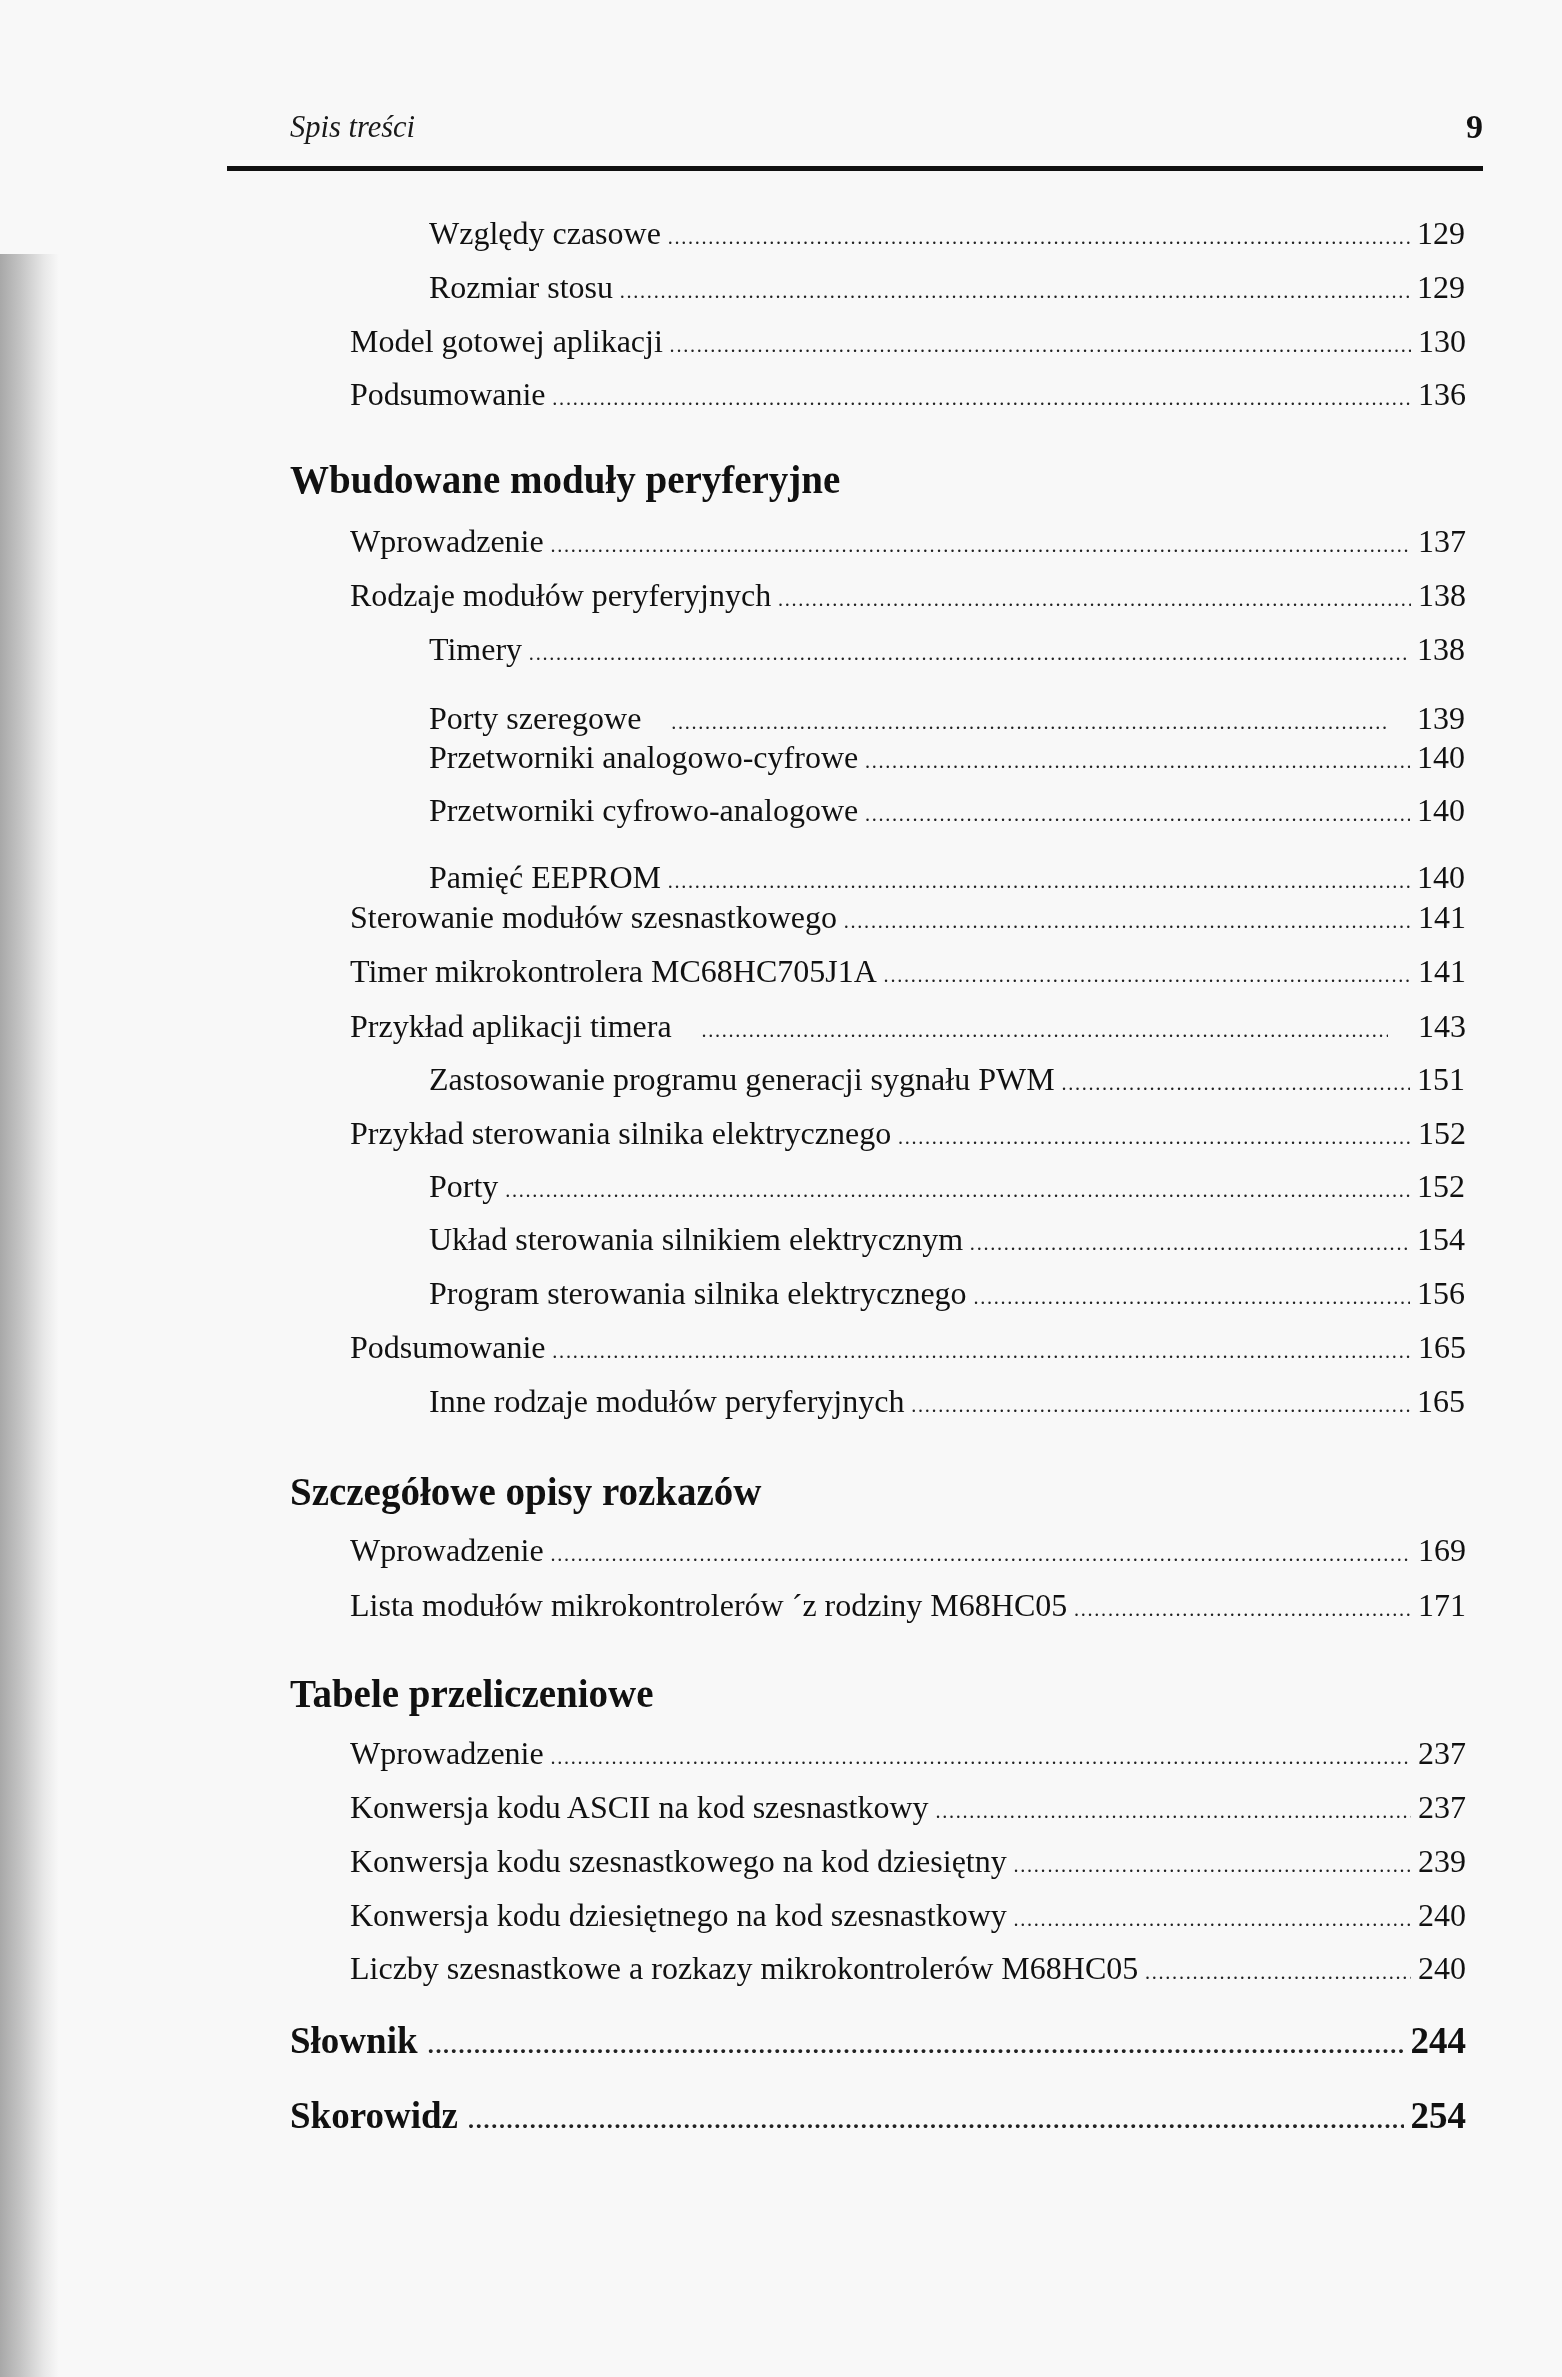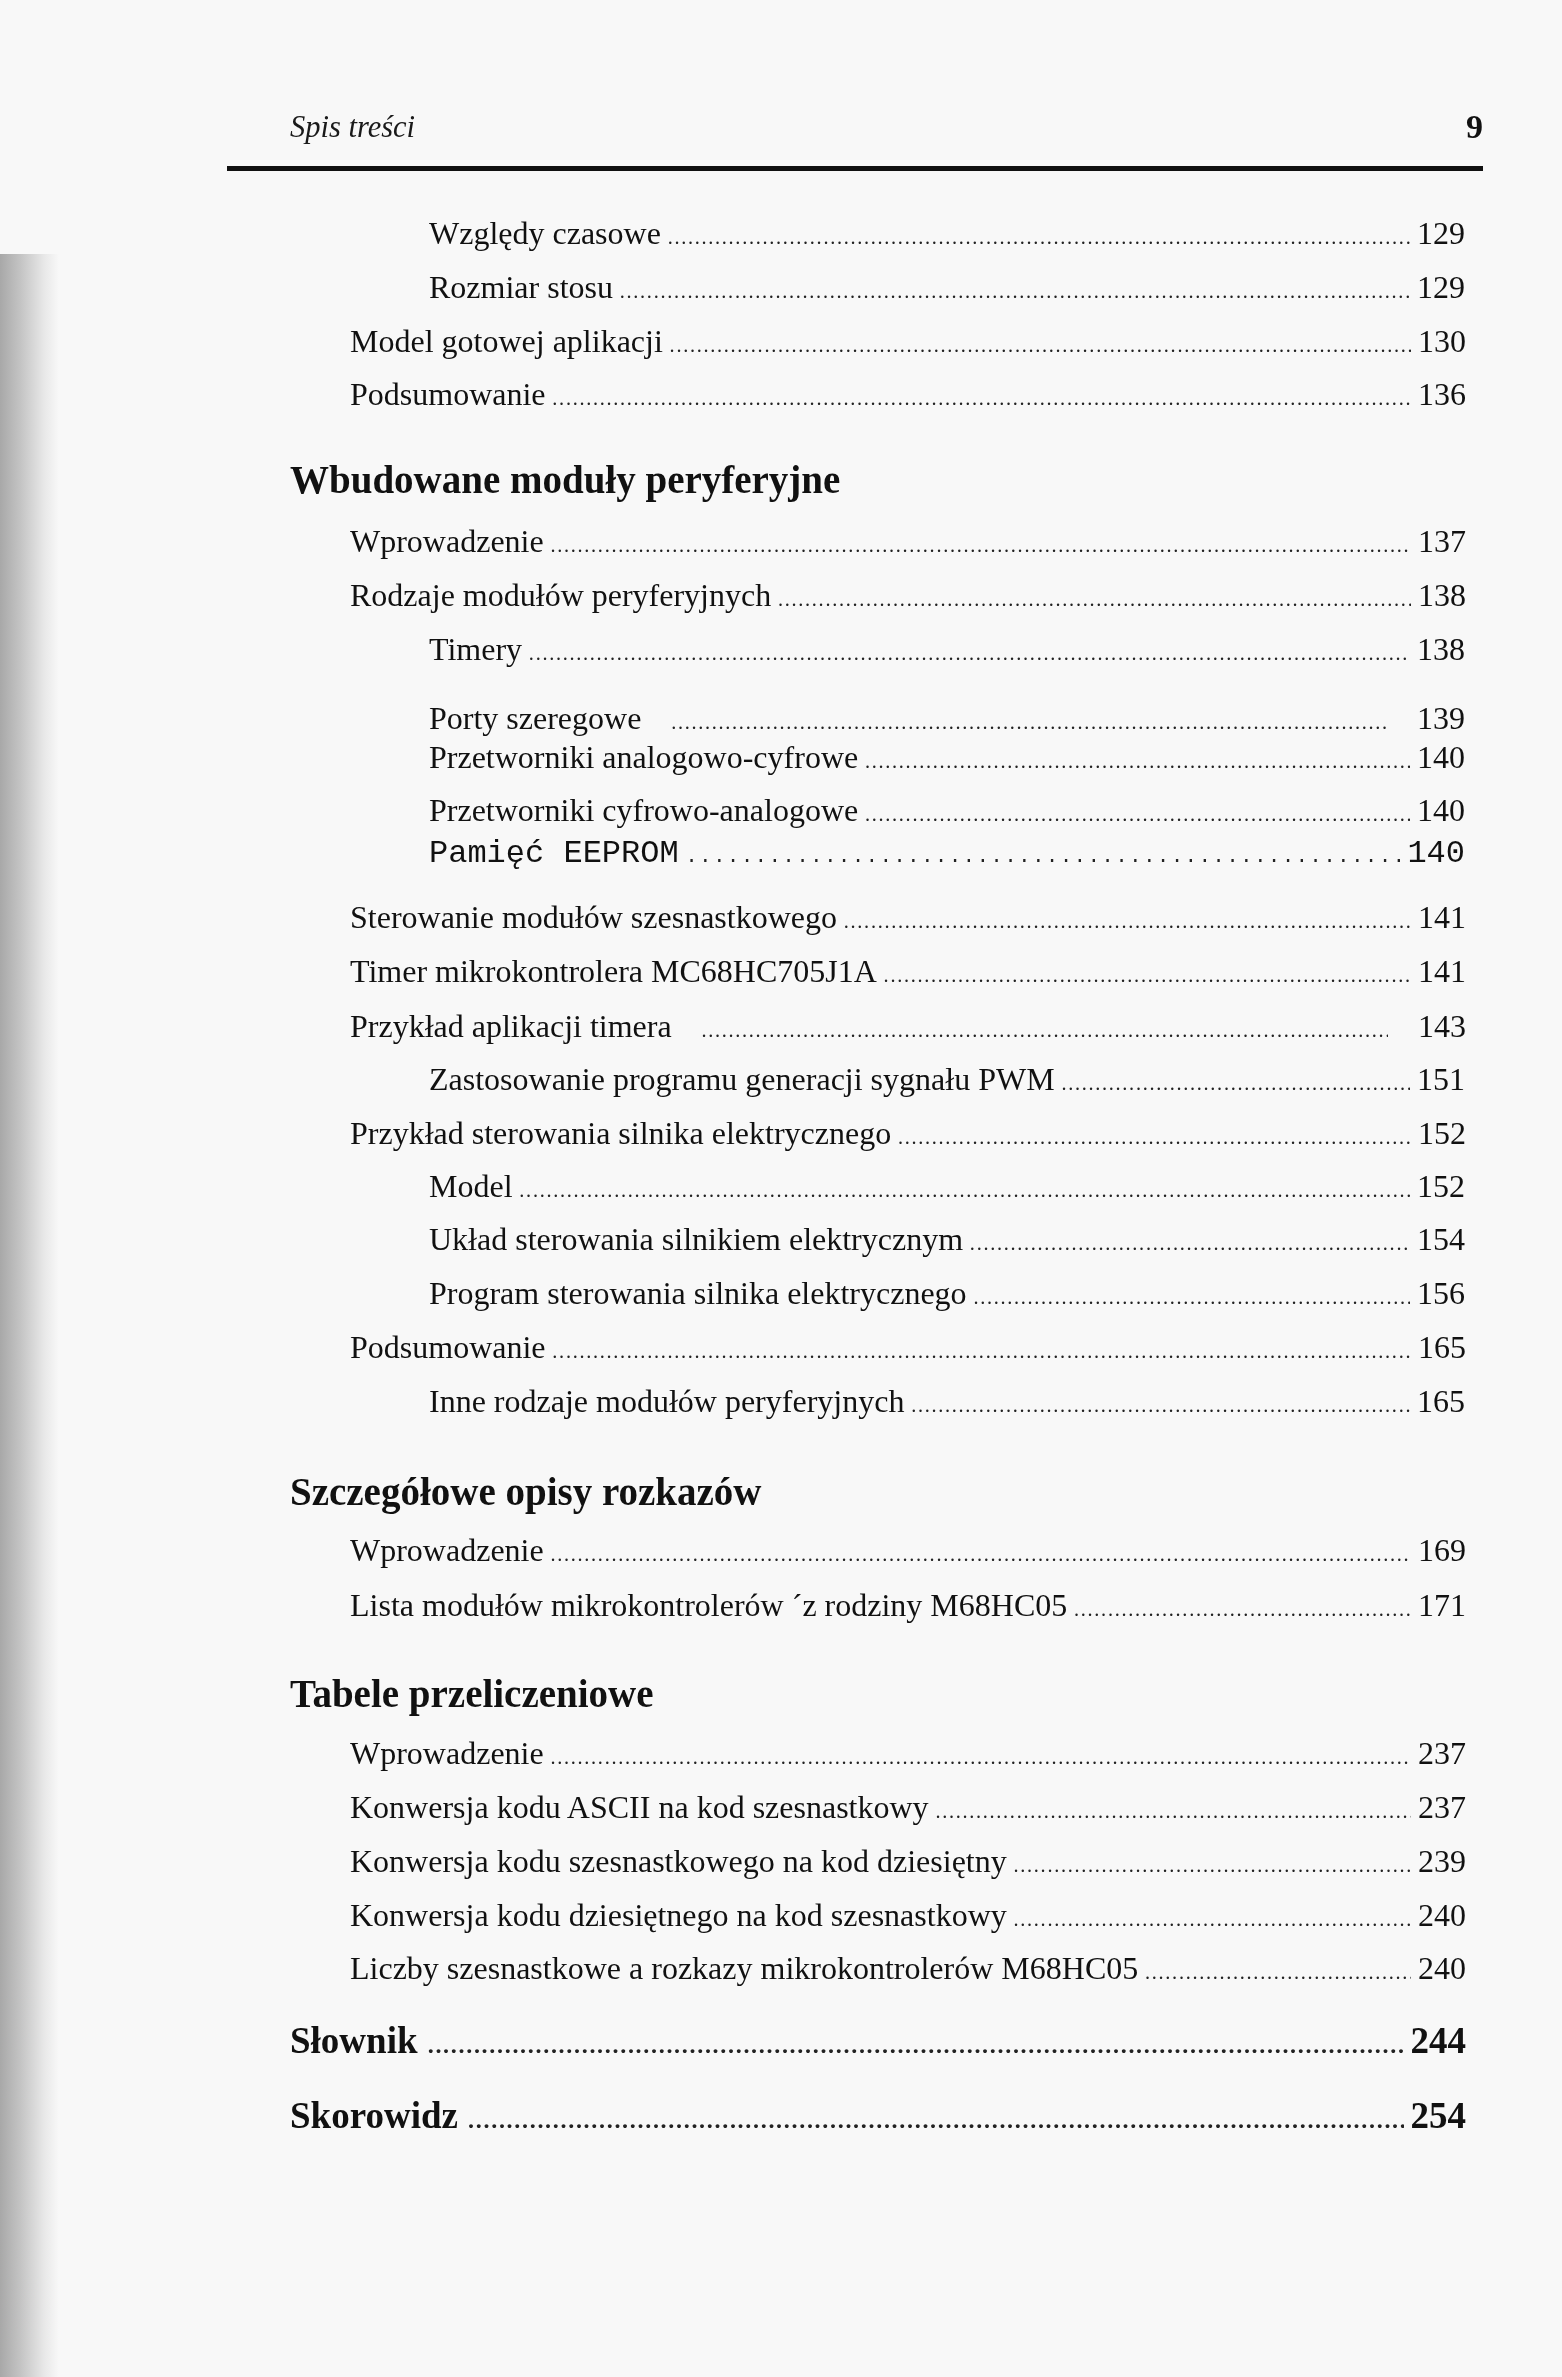--- a/index.html
+++ b/index.html
@@ -99,21 +99,21 @@
     <div class="row l2" style="top: 732px;">
       <span class="label">Przetworniki analogowo-cyfrowe</span>
       <span class="leader"></span>
       <span class="page">140</span>
     </div>
     <div class="row l2" style="top: 785px;">
       <span class="label">Przetworniki cyfrowo-analogowe</span>
       <span class="leader"></span>
       <span class="page">140</span>
     </div>
-    <div class="row l2" style="top: 828px; font-family: Liberation Mono, monospace;">
+    <div class="row l2" style="top: 852px;">
       <span class="label">Pamięć EEPROM</span>
       <span class="leader"></span>
       <span class="page">140</span>
     </div>
     <div class="row l1" style="top: 892px;">
       <span class="label">Sterowanie modułów szesnastkowego</span>
       <span class="leader"></span>
       <span class="page">141</span>
     </div>
     <div class="row l1" style="top: 946px;">
@@ -130,21 +130,21 @@
       <span class="label">Zastosowanie programu generacji sygnału PWM</span>
       <span class="leader"></span>
       <span class="page">151</span>
     </div>
     <div class="row l1" style="top: 1108px;">
       <span class="label">Przykład sterowania silnika elektrycznego</span>
       <span class="leader"></span>
       <span class="page">152</span>
     </div>
     <div class="row l2" style="top: 1161px;">
-      <span class="label">Model</span>
+      <span class="label">Porty</span>
       <span class="leader"></span>
       <span class="page">152</span>
     </div>
     <div class="row l2" style="top: 1214px;">
       <span class="label">Układ sterowania silnikiem elektrycznym</span>
       <span class="leader"></span>
       <span class="page">154</span>
     </div>
     <div class="row l2" style="top: 1268px;">
       <span class="label">Program sterowania silnika elektrycznego</span>

